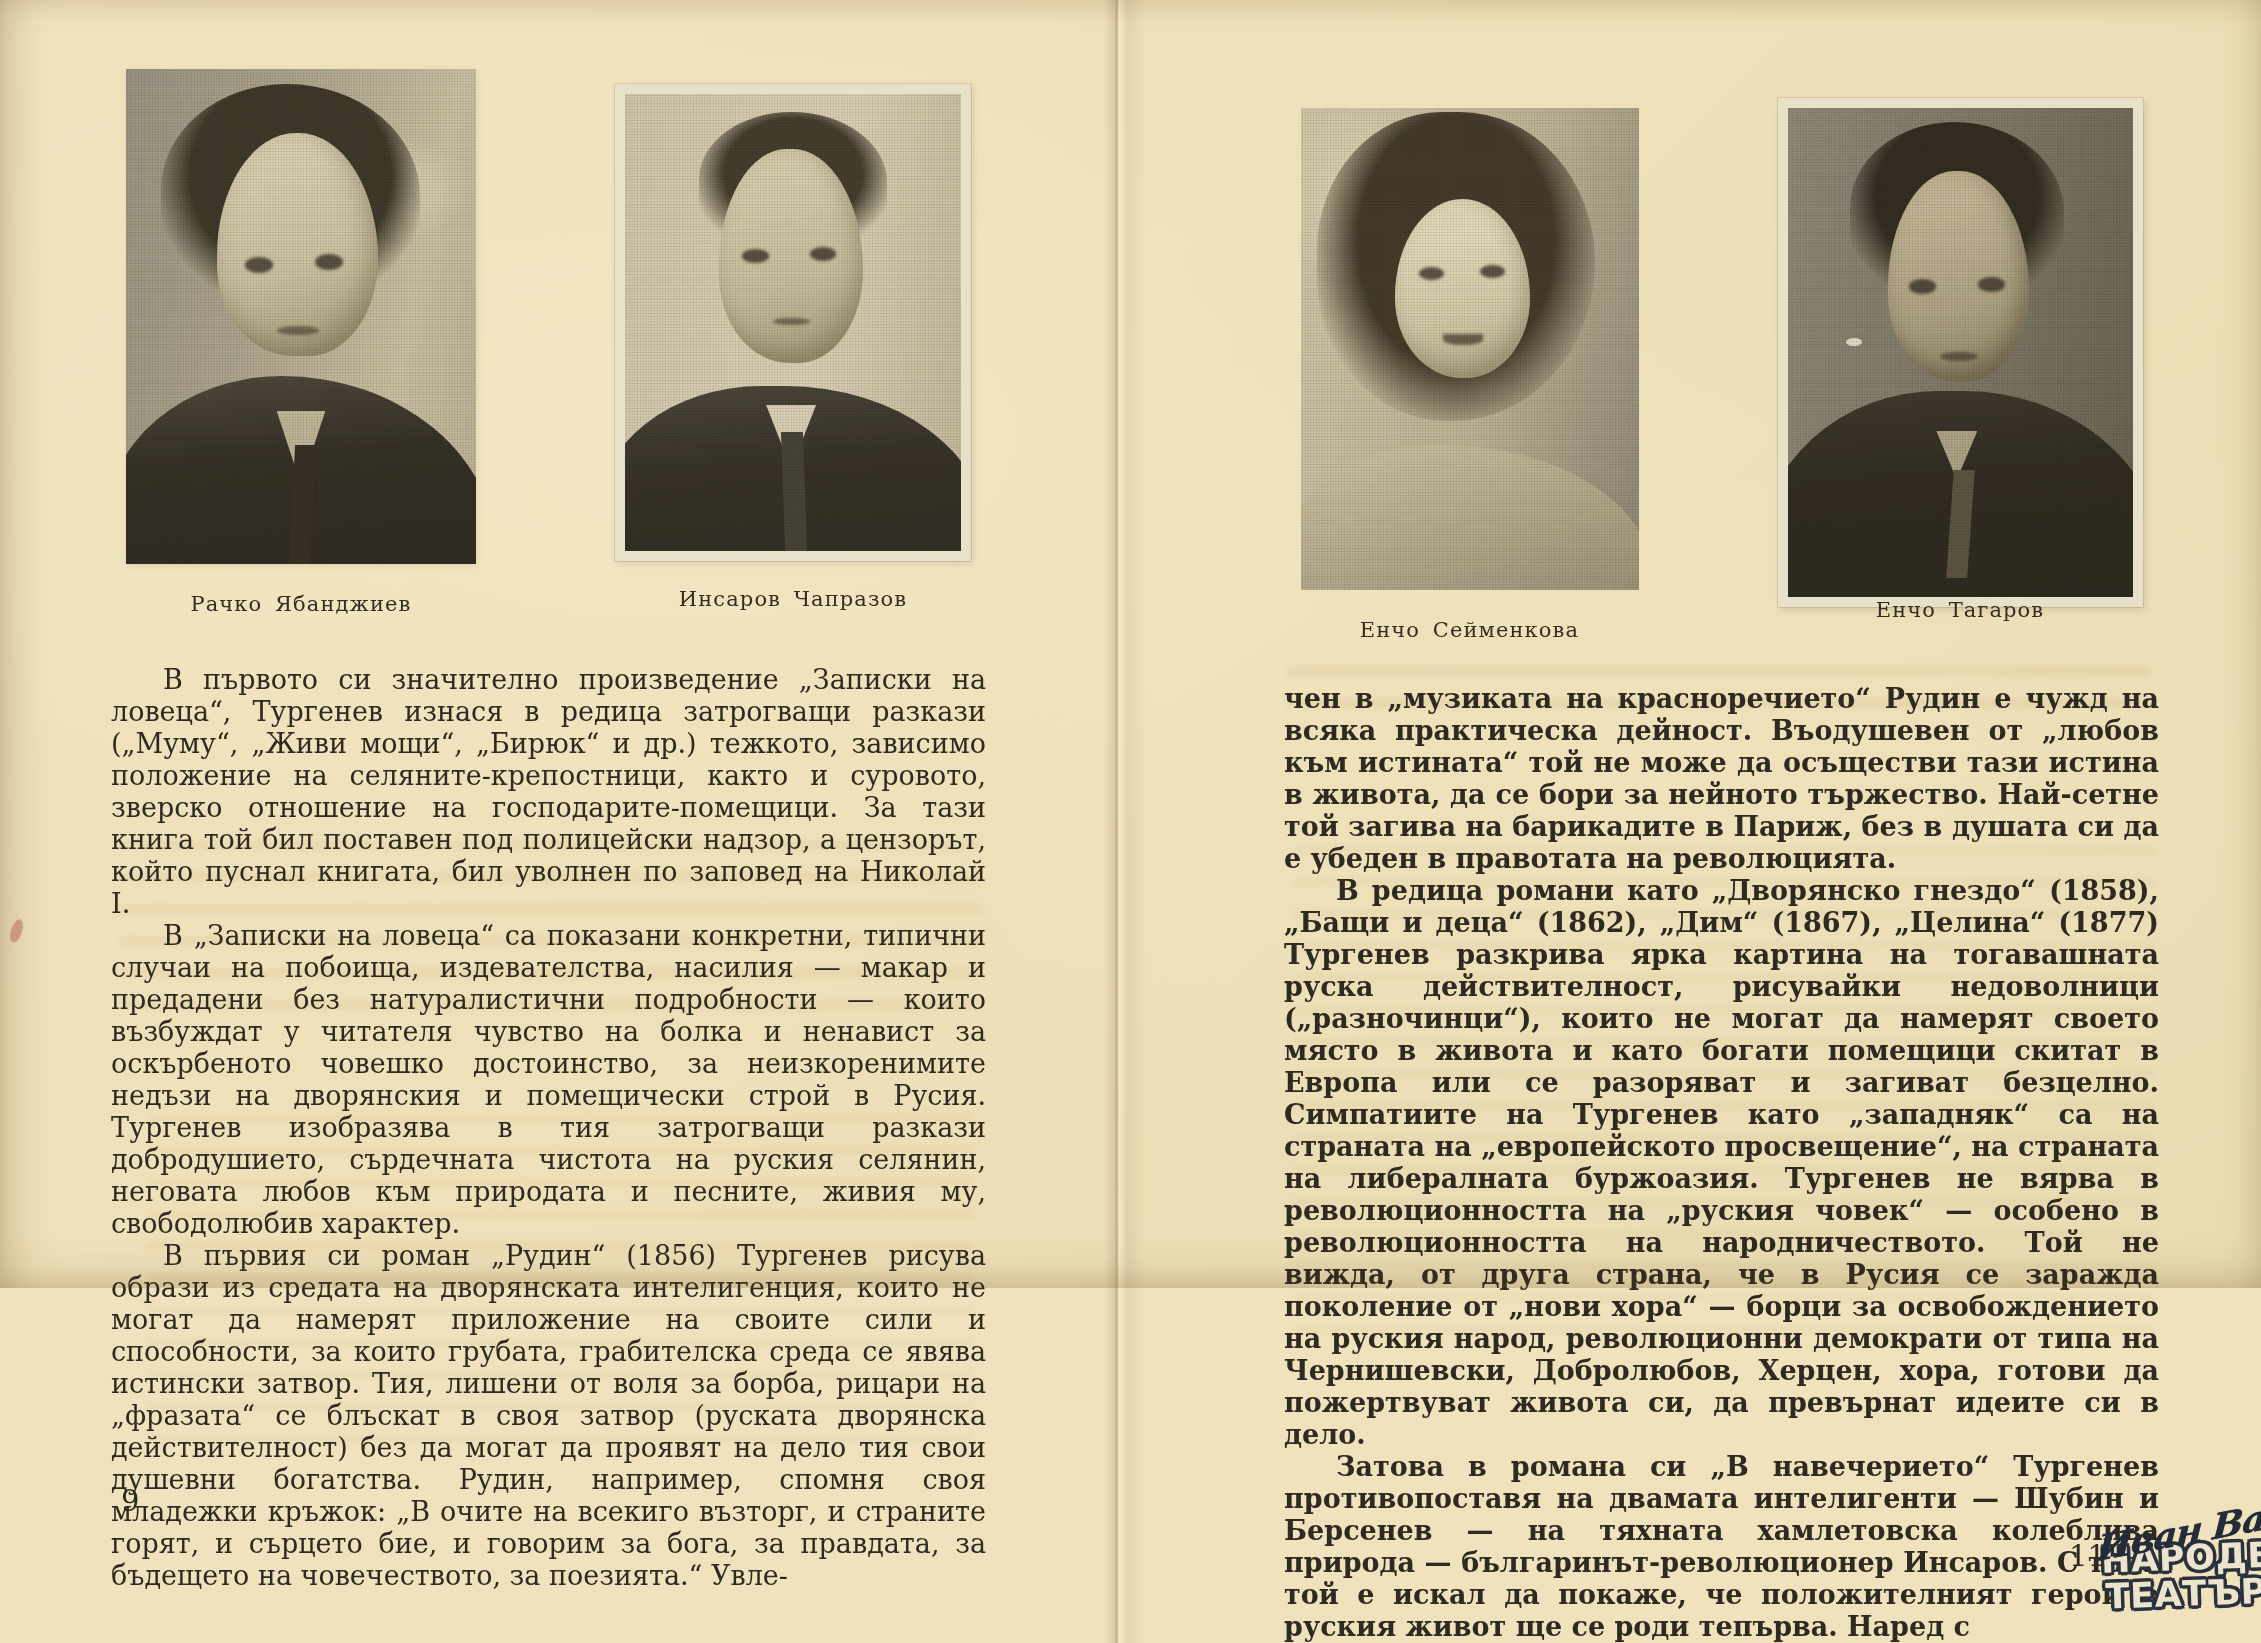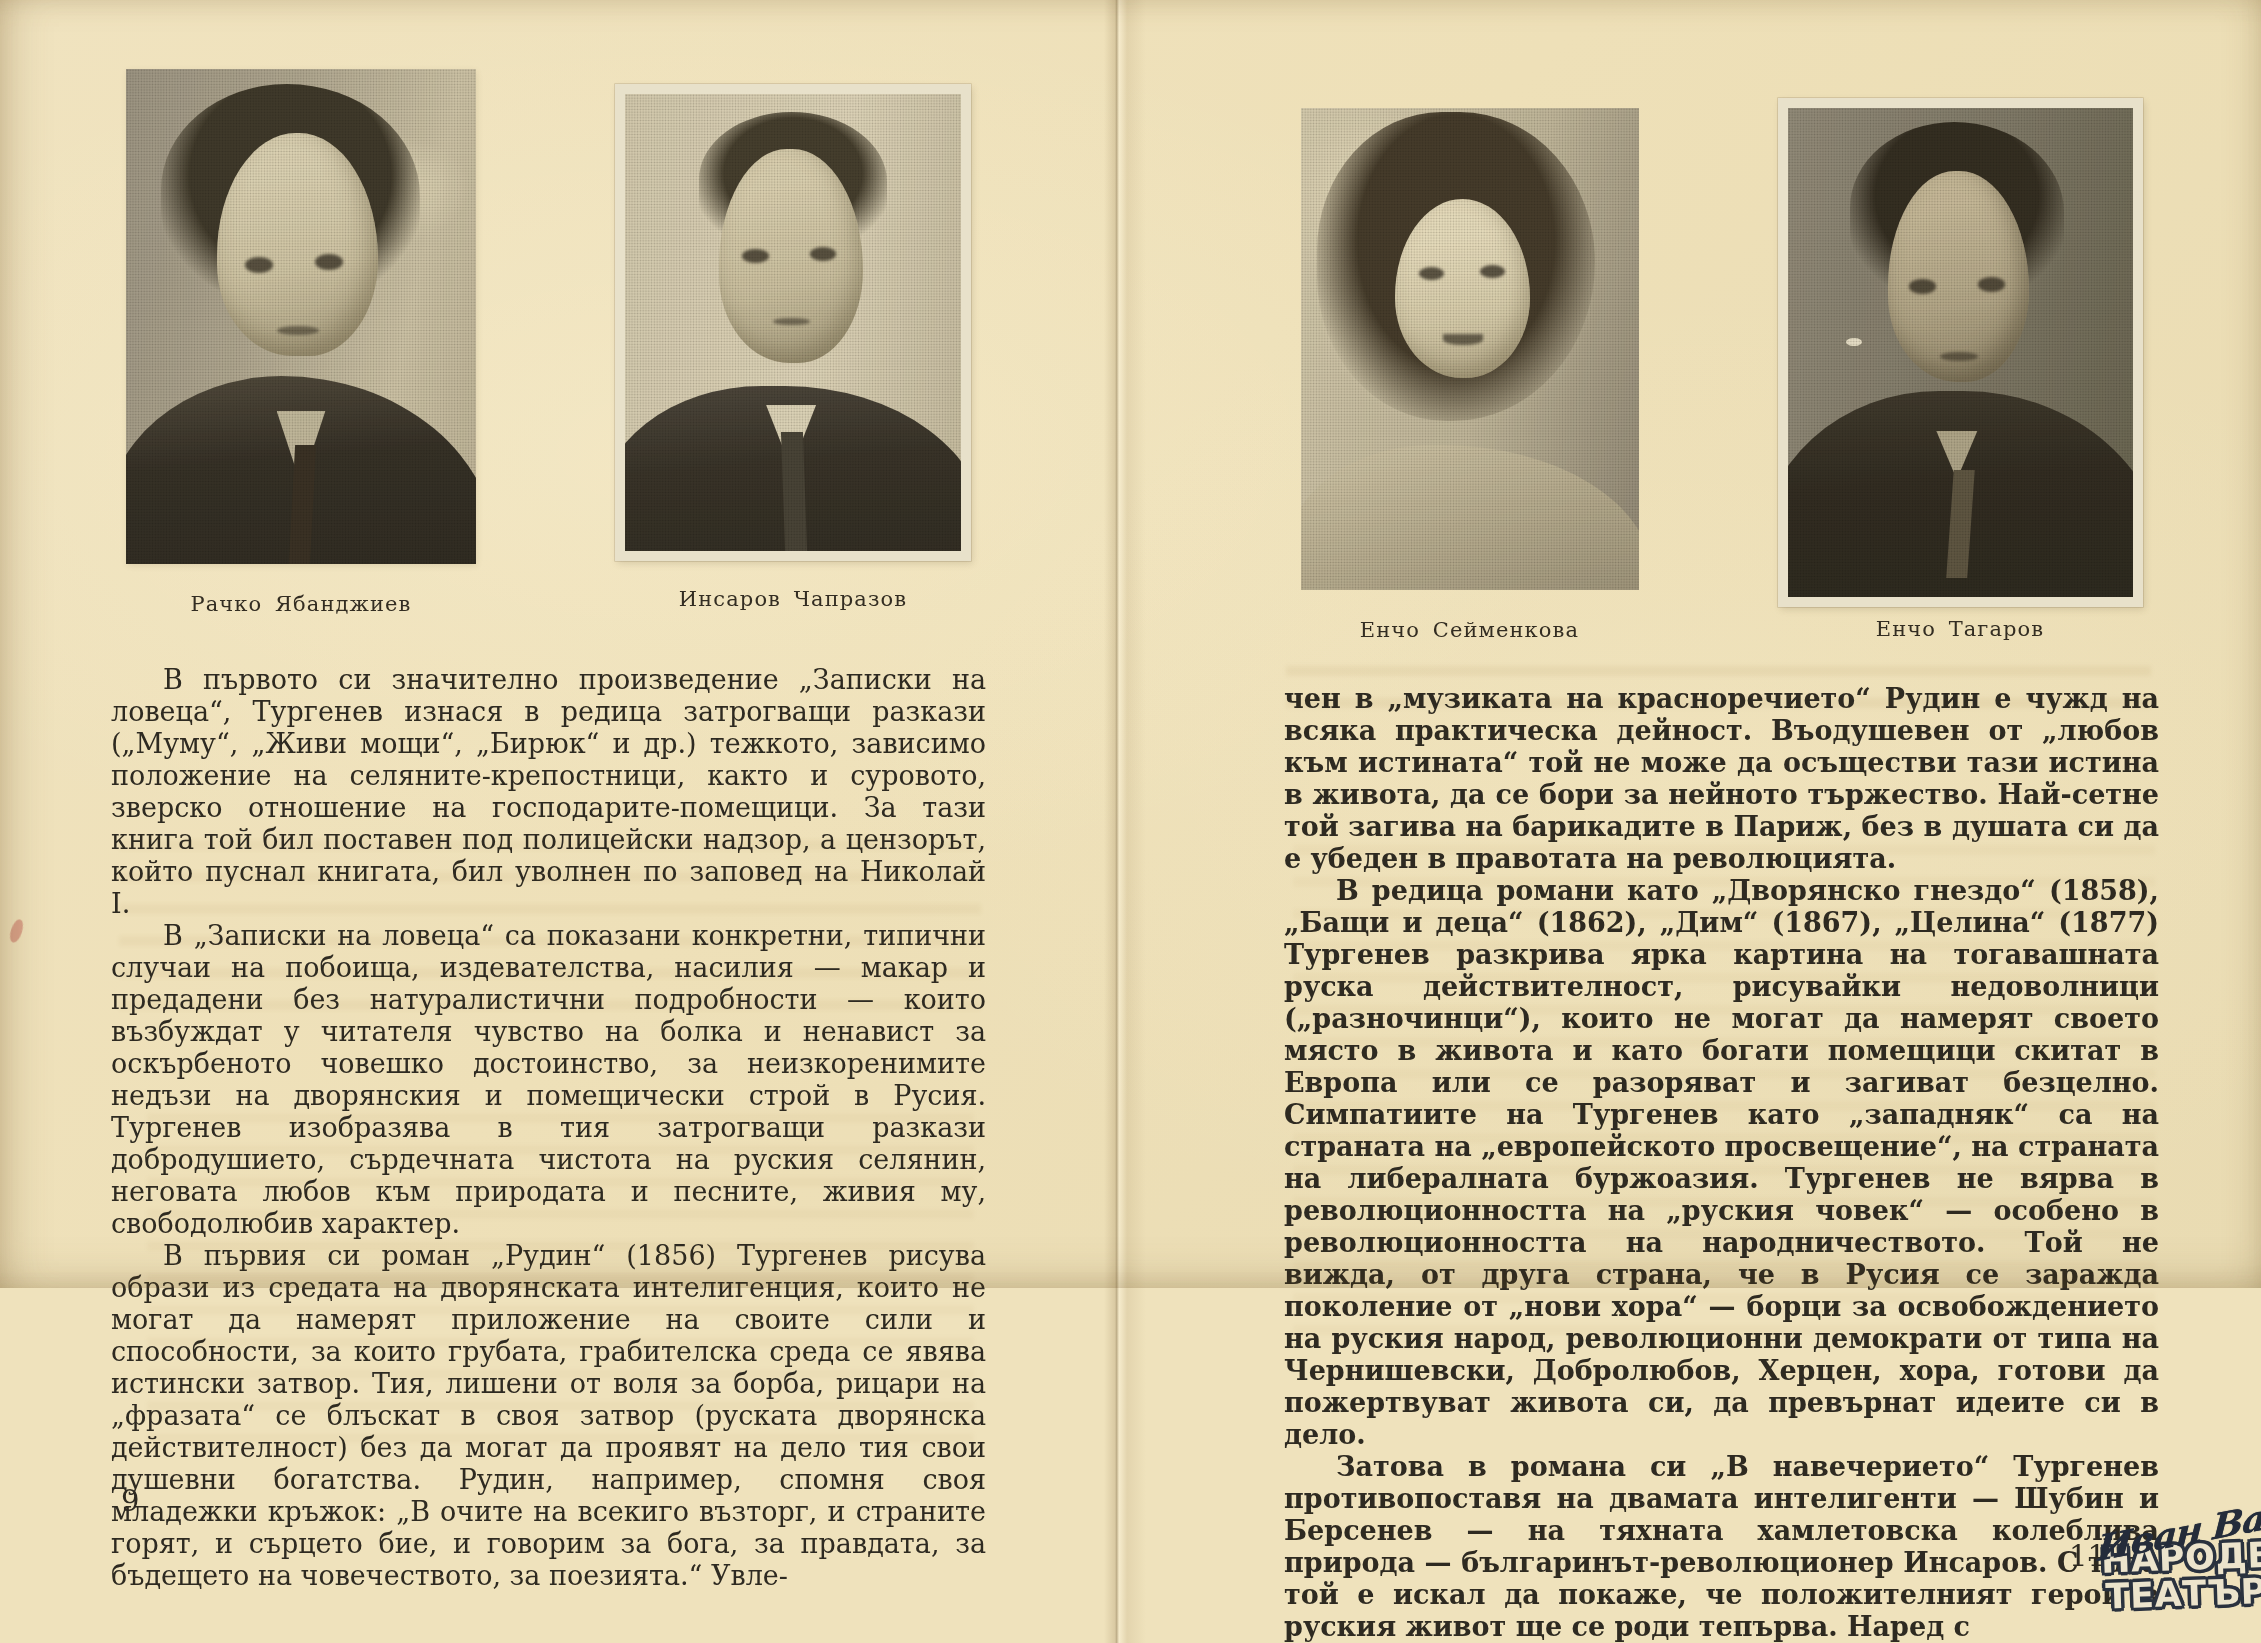--- a/index.html
+++ b/index.html
@@ -126,21 +126,21 @@
   .pr4 .scratch{left:17%;top:47%;width:15.4px;height:8.4px;background:rgba(240,233,210,.9);
       border-radius:50%;filter:blur(0.4px);}
   
   .caption{
     position:absolute;text-align:center;font-size:21px;color:#332d22;
     letter-spacing:1.1px;word-spacing:4.9px;
   }
   .cap1{left:126px;top:592px;width:350px;}
   .cap2{left:615px;top:587px;width:356px;}
   .cap3{left:1295px;top:618px;width:349px;}
-  .cap4{left:1778px;top:617px;width:364px;text-align:center;}
+  .cap4{left:1778px;top:598px;width:364px;text-align:center;}
   
   .textcol{
     position:absolute;width:875px;
     font-size:27px;line-height:32px;color:#2e2a21;
     text-align:justify;
   }
   .textcol p{margin:0;text-indent:52px;}
   .left-col{left:111px;top:664px;}
   .right-col{left:1284px;top:683px;font-weight:bold;}
   .right-col p:first-child{text-indent:0;}

